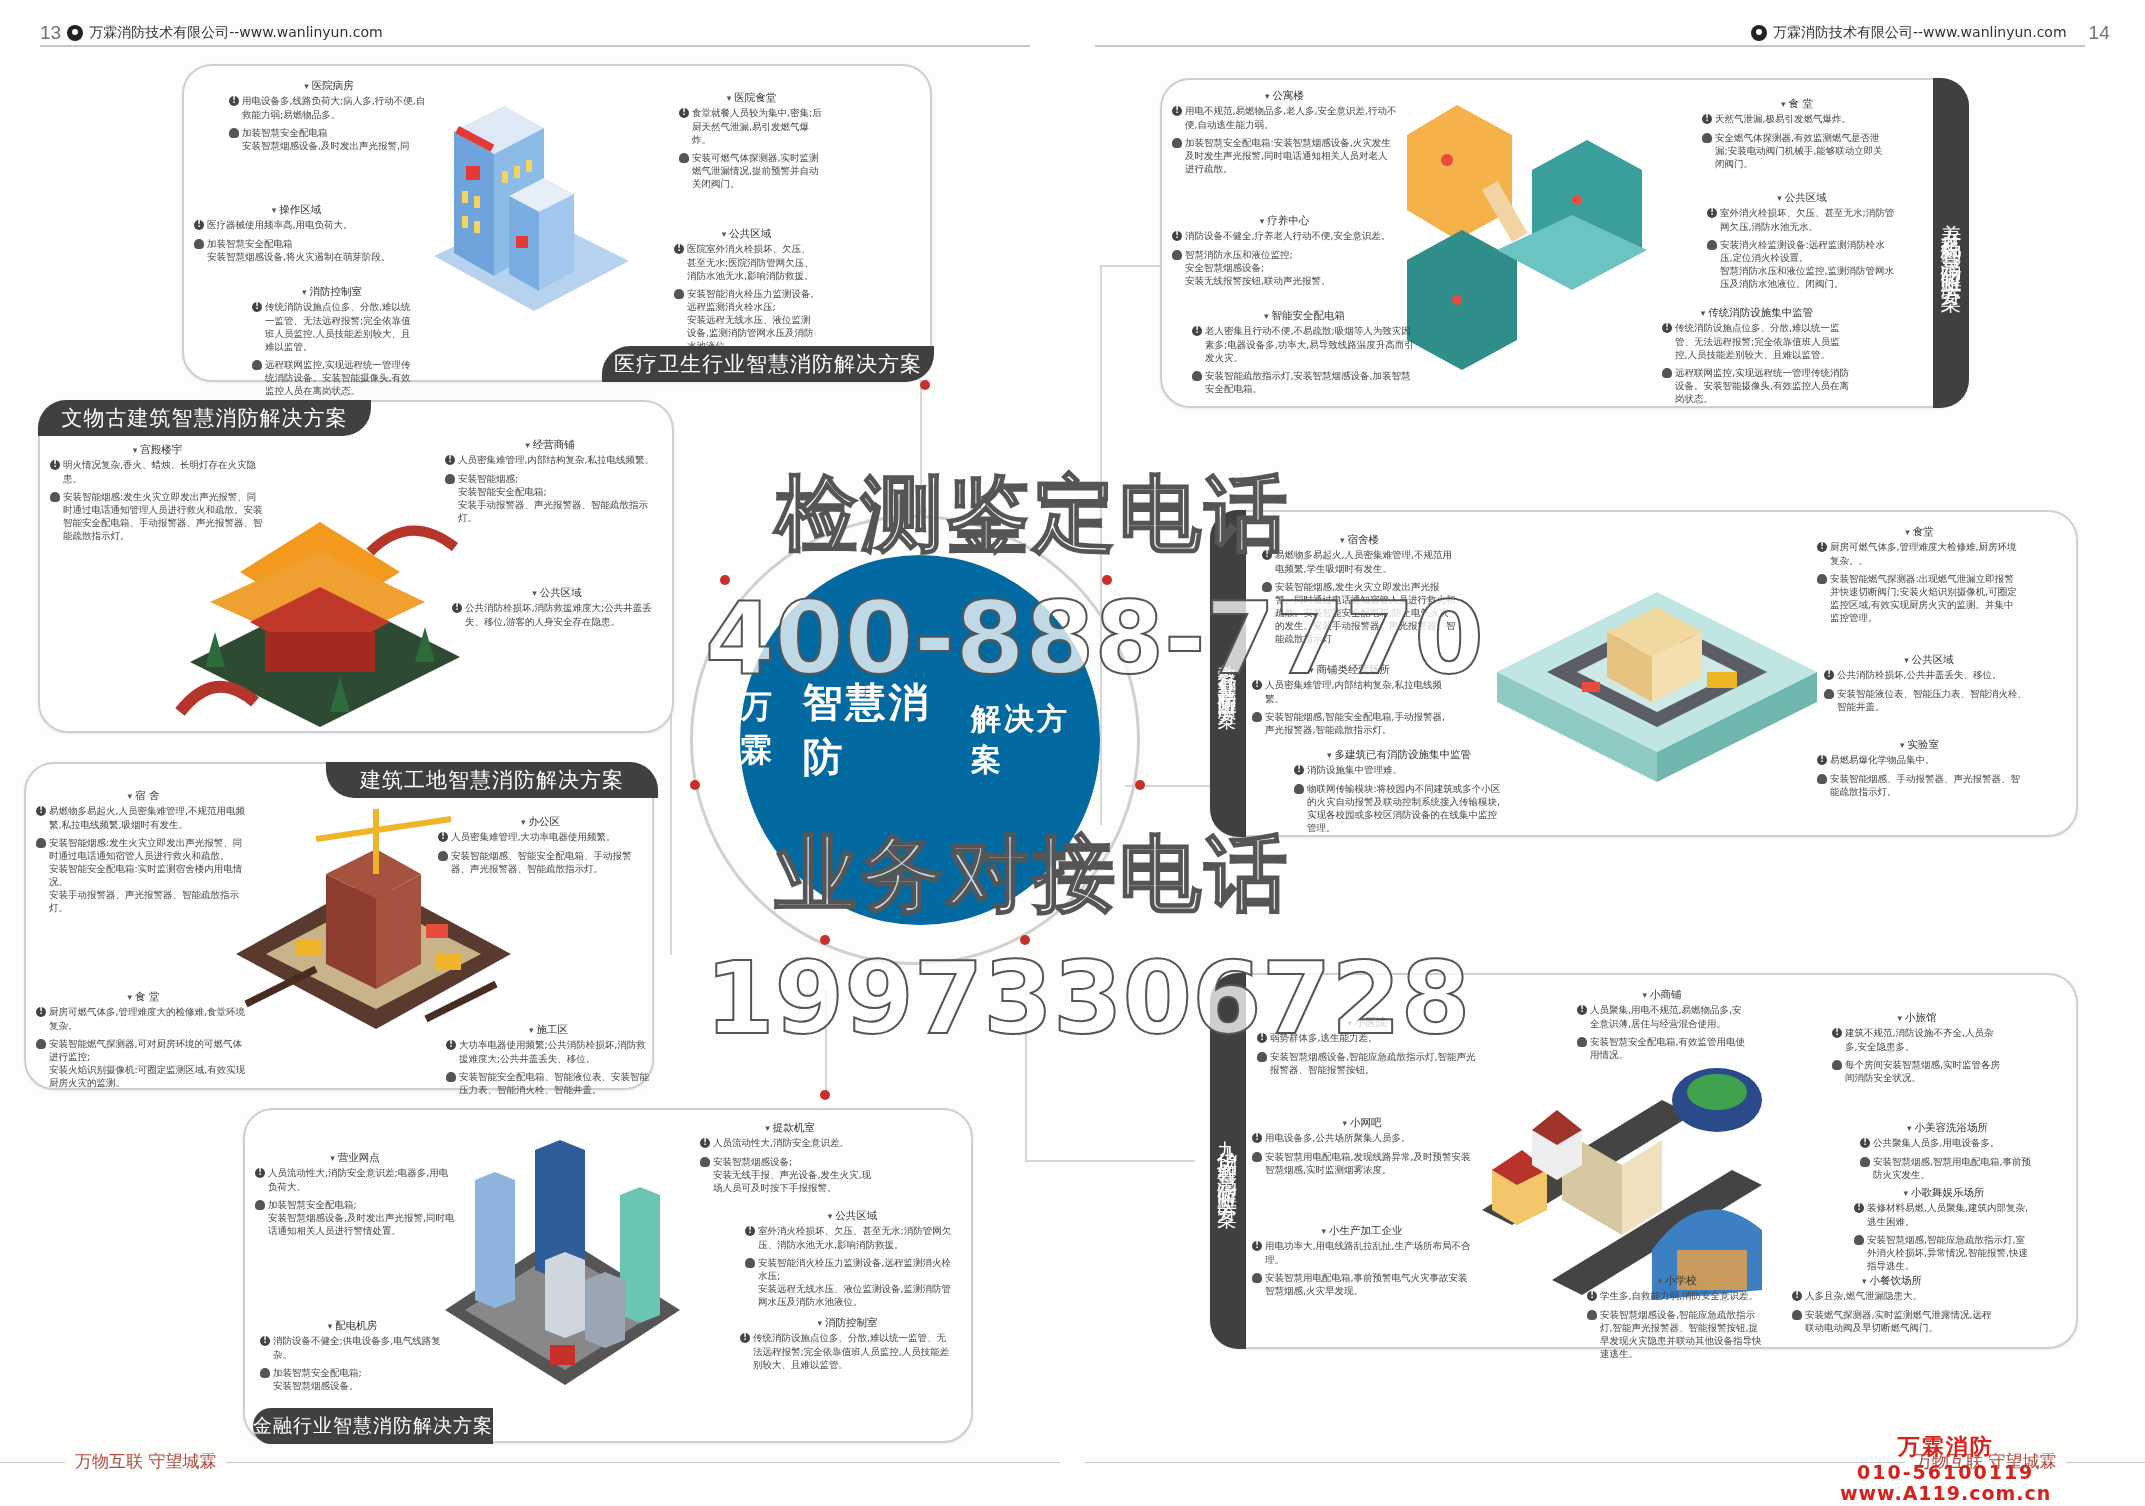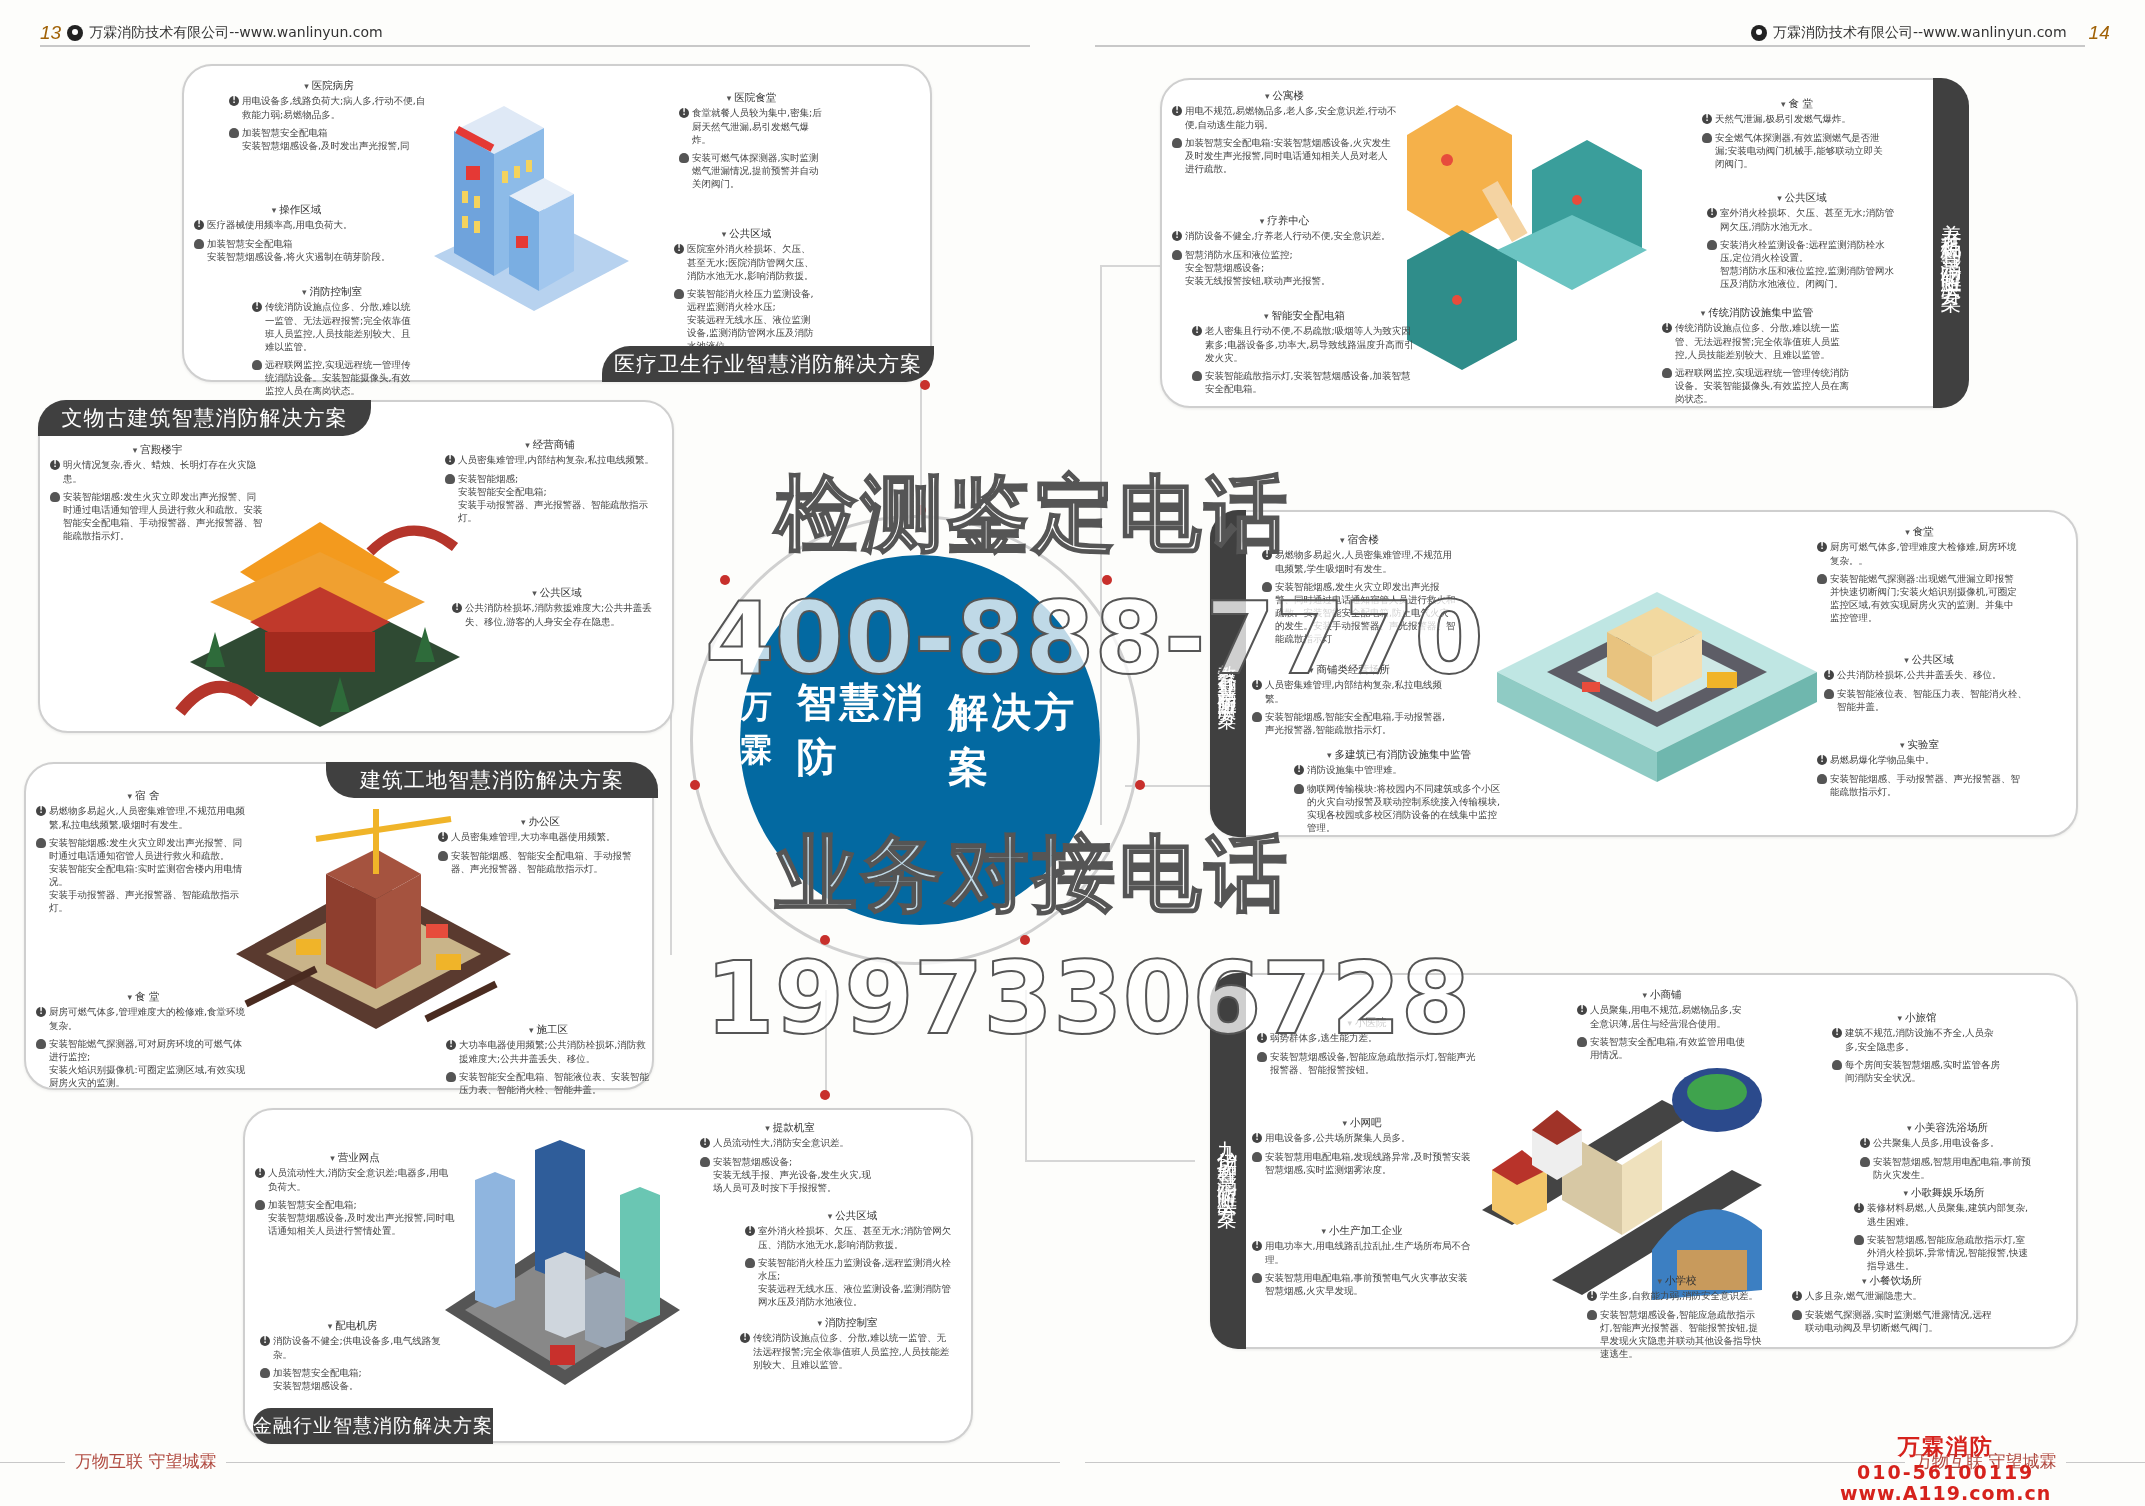--- a/index.html
+++ b/index.html
@@ -1,20 +1,20 @@
 <!DOCTYPE html>
 <html><head>
 <meta charset="utf-8">
 <style>
   * { box-sizing: border-box; margin: 0; padding: 0; }
   html, body { width: 2145px; height: 1506px; background: #fdfdfb; overflow: hidden; }
   body { position: relative; font-family: "DejaVu Sans", "Liberation Sans", sans-serif; color: #333; }
 
   .page-header { position: absolute; top: 18px; height: 30px; display: flex; align-items: center; font-size: 14px; color: #333; }
-  .page-header .pnum { font-family: "Liberation Sans", sans-serif; font-size: 19px; color: #a16207; font-style: italic; }
+  .page-header .pnum { font-family: "Liberation Sans", sans-serif; font-size: 19px; color: #737373; }
   .page-header .logo { width: 16px; height: 16px; border-radius: 50%; background: #222; display: inline-block; position: relative; margin: 0 6px; }
   .page-header .logo::after { content: ""; position: absolute; left: 5px; top: 4px; width: 6px; height: 6px; border-radius: 50%; background: #fff; }
   .header-rule { position: absolute; top: 45px; height: 2px; background: #c8c8c8; }
 
   .panel { position: absolute; border: 2px solid #cfcfcf; border-radius: 30px; background: #fff; box-shadow: 0 1px 3px rgba(0,0,0,0.08); }
   .panel-title { position: absolute; background: #404040; color: #fff; font-size: 21px; letter-spacing: 1px; display: flex; align-items: center; justify-content: center; white-space: nowrap; }
   .panel-title.vertical { writing-mode: vertical-rl; font-size: 21px; letter-spacing: 6px; border-radius: 0 28px 28px 0; }
 
   .zone { position: absolute; font-size: 9.5px; line-height: 1.38; color: #444; }
   .zone .zname { text-align: center; font-size: 10.5px; color: #333; margin-bottom: 2px; }
@@ -23,21 +23,21 @@
   .zone .row .ic { flex: none; width: 10px; height: 10px; border-radius: 50%; background: #444; color: #fff; font-size: 8px; line-height: 10px; text-align: center; margin-top: 2px; font-weight: bold; }
   .zone .row .ic.bulb { border-radius: 50% 50% 40% 40%; background: #555; }
   .zone .row .tx { flex: 1; white-space: pre-line; }
 
   .illus { position: absolute; }
 
   .center-ring { position: absolute; left: 690px; top: 515px; width: 450px; height: 450px; border-radius: 50%; border: 3px solid #d0d0d0; }
   .center-disc { position: absolute; left: 740px; top: 555px; width: 360px; height: 370px; border-radius: 50%; background: #0369a1; display: flex; flex-direction: row; align-items: center; justify-content: center; color: #fff; }
   .center-disc .l1 { font-size: 32px; font-weight: bold; margin-bottom: 22px; }
   .center-disc .l2 { font-size: 40px; font-weight: bold; letter-spacing: 3px; margin-bottom: 20px; }
-  .center-disc .l3 { font-size: 40px; font-weight: bold; letter-spacing: 3px; }
+  .center-disc .l3 { font-size: 30px; font-weight: bold; letter-spacing: 3px; }
   .dot { position: absolute; width: 10px; height: 10px; border-radius: 50%; background: #c8302c; }
   .conn { position: absolute; background: #d6d6d6; }
 
   .watermark { position: absolute; color: rgba(255,255,255,0.75); -webkit-text-stroke: 2px #555; font-weight: bold; white-space: nowrap; font-family: "DejaVu Sans", sans-serif; pointer-events: none; }
 
   .footer-rule { position: absolute; top: 1462px; height: 1px; background: #c8c8c8; }
   .footer-slogan { position: absolute; top: 1450px; font-family: "DejaVu Serif", serif; font-size: 17px; color: #b04a40; background: #fdfdfb; padding: 0 10px; }
   .brand-block { position: absolute; left: 1840px; top: 1432px; text-align: center; font-family: "DejaVu Sans", sans-serif; font-weight: bold; color: #d6221c; }
   .brand-block .b1 { font-size: 22px; letter-spacing: 2px; }
   .brand-block .b2 { font-size: 19px; letter-spacing: 2px; line-height: 1.1; }

